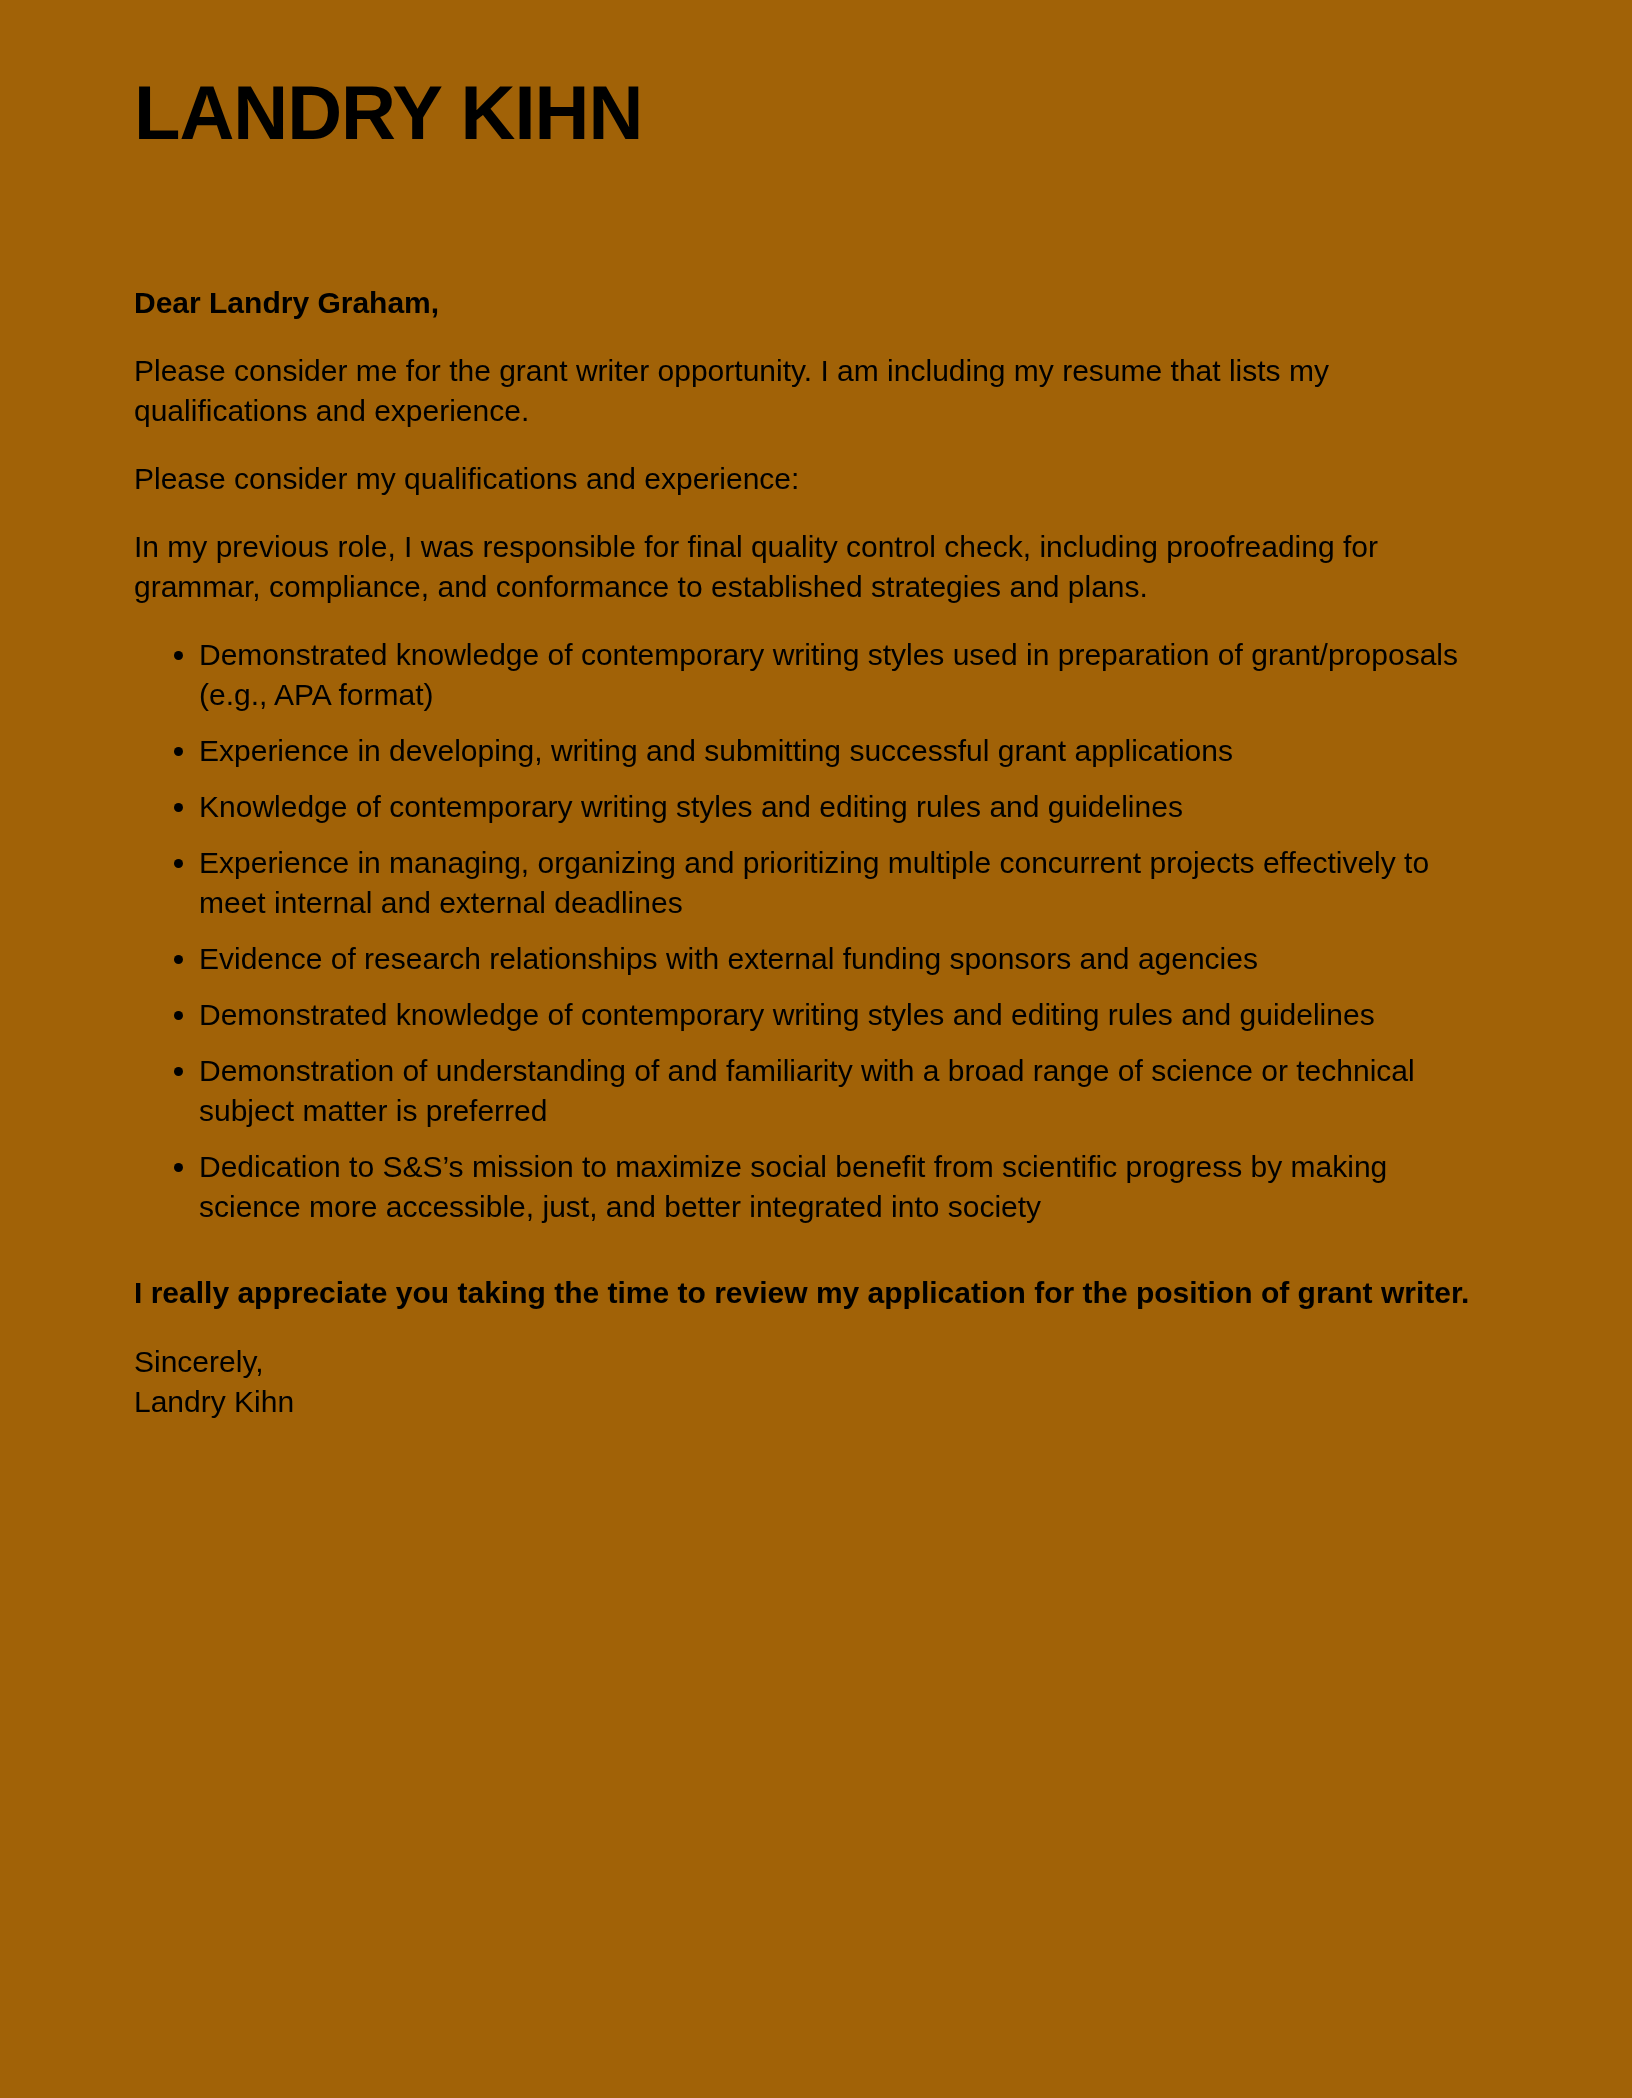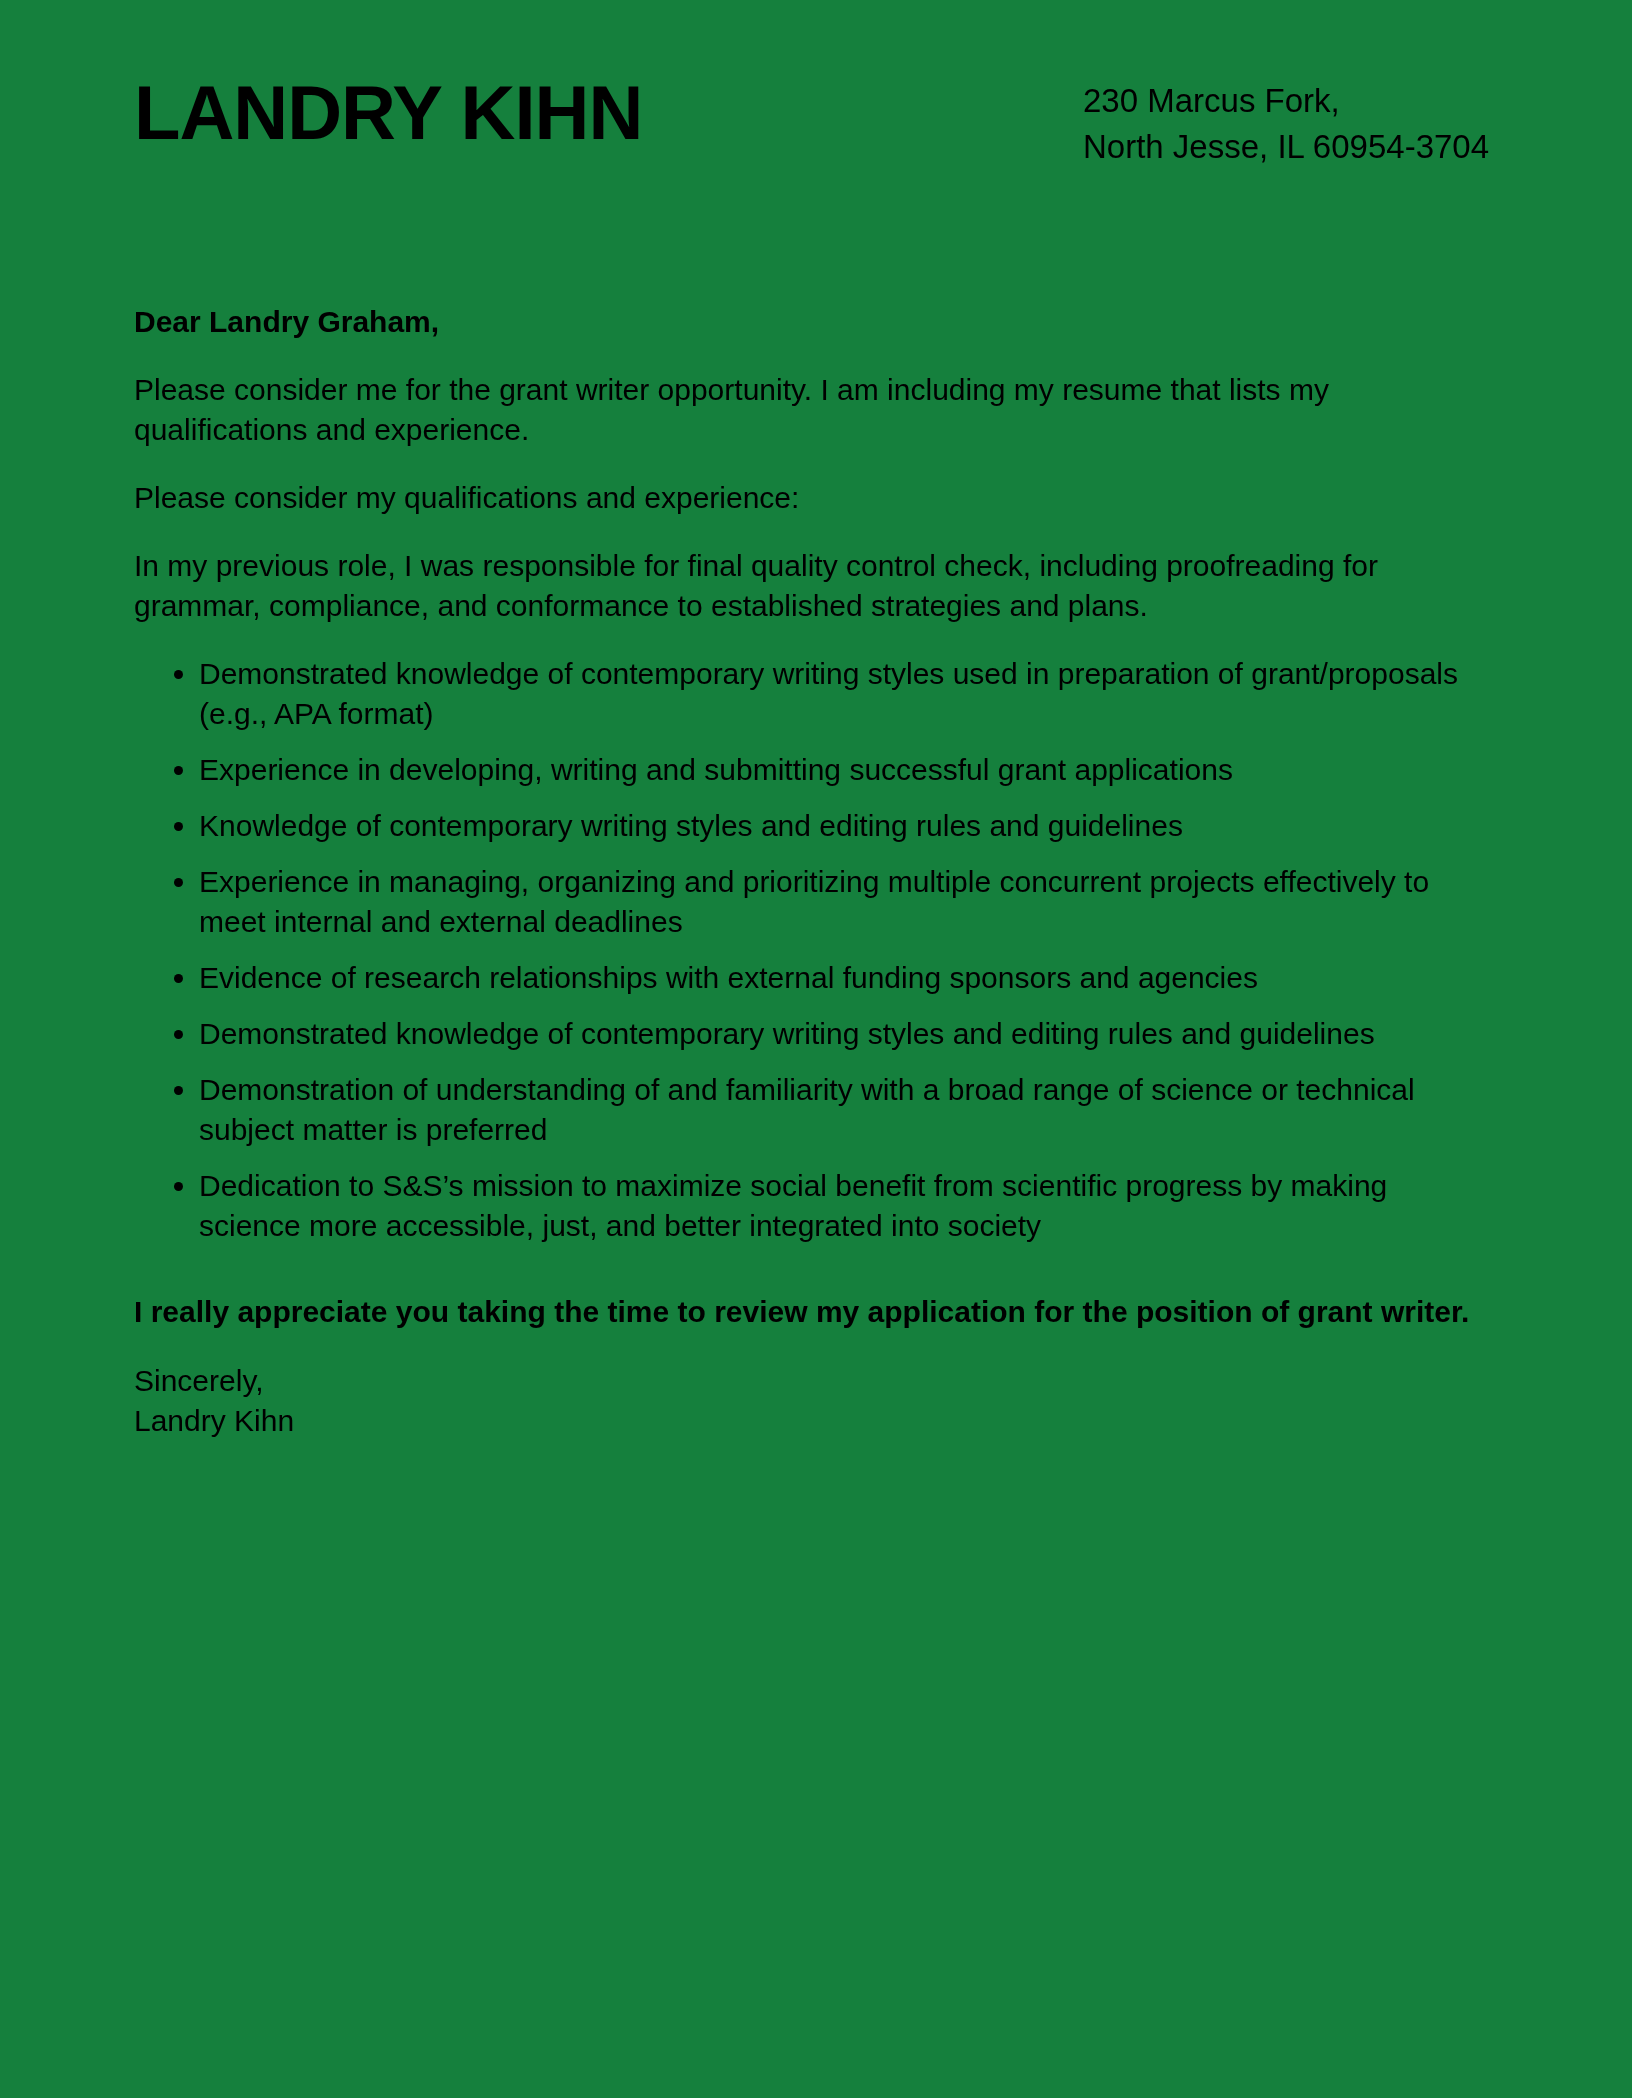--- a/index.html
+++ b/index.html
@@ -5,21 +5,21 @@
   html, body {
     margin: 0;
     padding: 0;
     background: #ffffff;
   }
   .page {
     position: relative;
     width: 1632px;
     height: 2098px;
     box-sizing: border-box;
-    background: #15803d;
+    background: #a16207;
     color: #000000;
     font-family: "Liberation Sans", "DejaVu Sans", sans-serif;
     padding: 75px 134px 0 134px;
     overflow: hidden;
   }
   .letter-header {
     display: flex;
     justify-content: space-between;
     align-items: flex-start;
   }
@@ -69,24 +69,20 @@
   }
   .signoff-block div { line-height: 40px; }
 </style>
 </head>
 <body>
 
 <div class="page">
 
   <div class="letter-header">
     <h1 class="applicant-name">LANDRY KIHN</h1>
-    <div class="address-block">
-      <div>230 Marcus Fork,</div>
-      <div>North Jesse, IL 60954-3704</div>
-    </div>
   </div>
 
   <div class="letter-body">
 
     <p class="salutation">Dear Landry Graham,</p>
 
     <p class="para">Please consider me for the grant writer opportunity. I am including my resume that lists my qualifications and experience.</p>
 
     <p class="para">Please consider my qualifications and experience:</p>
 

